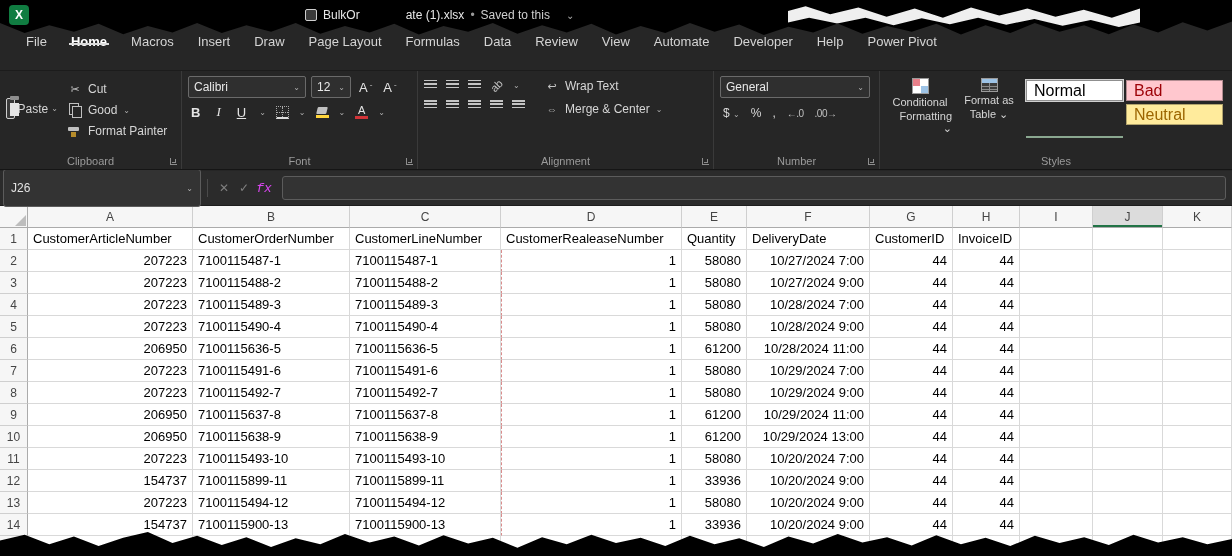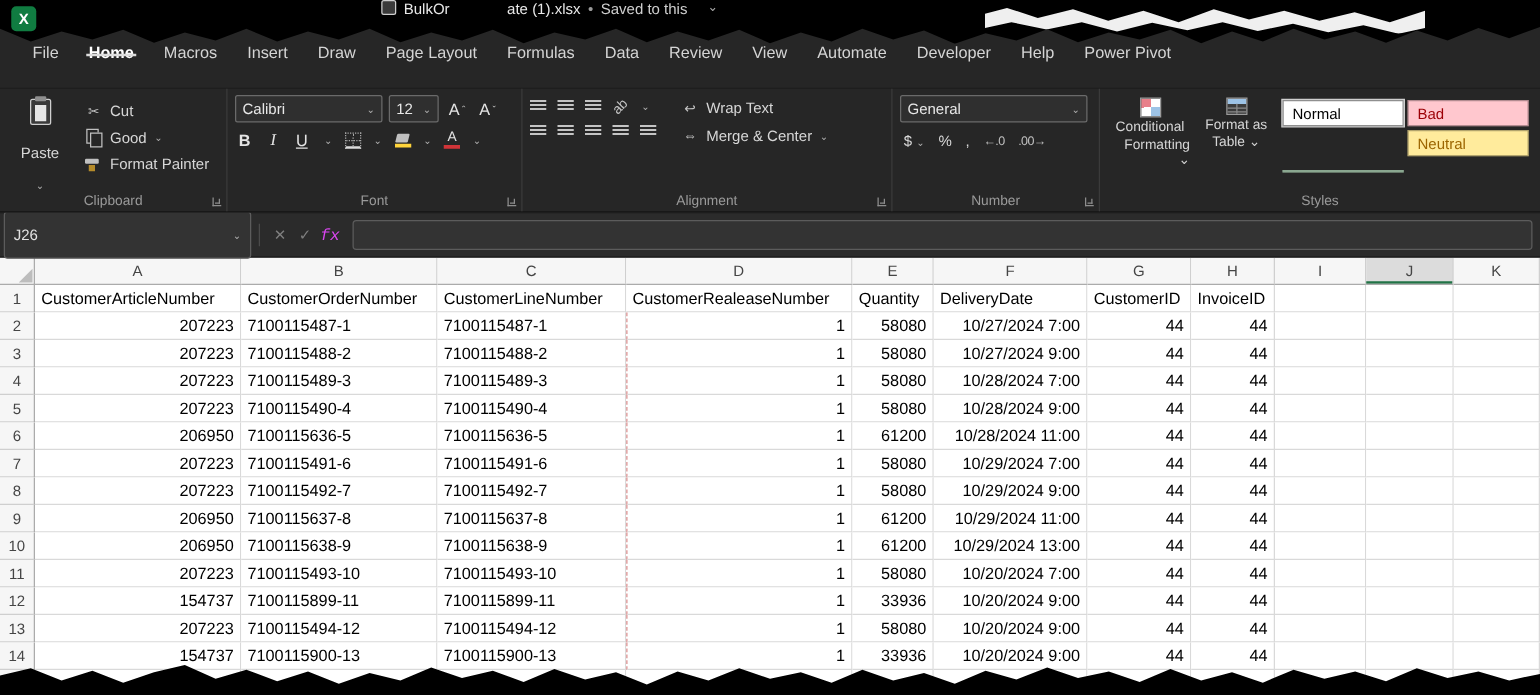--- a/index.html
+++ b/index.html
@@ -4,21 +4,21 @@
 <style>
   *{margin:0;padding:0;box-sizing:border-box}
   html,body{background:#000}
   body{width:1232px;height:556px;overflow:hidden;font-family:"Liberation Sans",sans-serif}
   .screen{position:relative;width:1232px;height:556px;background:#262626;overflow:hidden}
 
   
   .titlebar{position:absolute;top:0;left:0;width:100%;height:36px;background:#000;z-index:6;
     clip-path:polygon(0 0,100% 0,100% 60%,98% 85%,96% 62%,94% 90%,92% 68%,90% 95%,88% 70%,86% 88%,84% 64%,82% 92%,80% 70%,78% 96%,76% 66%,74% 88%,72% 72%,70% 94%,68% 65%,66% 90%,64% 74%,62% 97%,60% 68%,58% 88%,56% 64%,54% 92%,52% 72%,50% 96%,48% 66%,46% 90%,44% 70%,42% 94%,40% 64%,38% 88%,36% 72%,34% 96%,32% 66%,30% 90%,28% 72%,26% 94%,24% 64%,22% 88%,20% 70%,18% 92%,16% 64%,14% 90%,12% 72%,10% 95%,8% 66%,6% 88%,4% 70%,2% 92%,0 64%);}
   .xl-logo{position:absolute;left:9px;top:5px;width:20px;height:20px;background:#107c41;border-radius:4px;color:#fff;font-weight:bold;font-size:12px;display:flex;align-items:center;justify-content:center}
-  .tb-title{position:absolute;left:305px;top:0;height:30px;display:flex;gap:6px;color:#e8e8e8;font-size:12px;white-space:nowrap}
+  .tb-title{position:absolute;left:305px;top:0;height:30px;display:flex;align-items:center;gap:6px;color:#e8e8e8;font-size:12px;white-space:nowrap}
   .tb-doc-icon{width:12px;height:12px;border:1px solid #cfcfcf;border-radius:2px;background:#3a3a3a}
   .tb-gap{display:inline-block;width:34px}
   .tb-chev{color:#aaa;font-size:10px;margin-left:10px}
   .tb-search{position:absolute;right:92px;top:4px;width:352px;height:23px;background:#efefef;border-radius:4px;
     clip-path:polygon(0 30%,5% 10%,12% 45%,20% 15%,28% 55%,36% 20%,44% 60%,52% 15%,60% 50%,68% 20%,76% 55%,84% 25%,92% 60%,100% 20%,100% 80%,94% 100%,86% 70%,78% 95%,70% 65%,62% 90%,54% 60%,46% 88%,38% 62%,30% 92%,22% 60%,14% 85%,6% 60%,0 80%);}
 
   
   .menubar{position:absolute;top:34px;left:0;width:100%;height:36px;background:#262626;display:flex;align-items:flex-start;padding-left:14px;z-index:3}
   .menu-tab{color:#d4d4d4;font-size:13px;padding:0 12px;display:flex;align-items:center;position:relative}
   .menu-tab.active{color:#fff;font-weight:bold}
@@ -28,21 +28,21 @@
   .ribbon{position:absolute;top:70px;left:0;width:100%;height:100px;background:#262626;border-top:1px solid #1c1c1c;border-bottom:1px solid #151515;display:flex;z-index:2;color:#d6d6d6}
   .grp{position:relative;height:100%;border-right:1px solid #3a3a3a;flex-shrink:0}
   .grp-label{position:absolute;bottom:2px;left:0;right:0;text-align:center;font-size:11px;color:#9a9a9a}
   .launcher{position:absolute;right:4px;bottom:4px;width:7px;height:7px;border-left:1px solid #8d8d8d;border-bottom:1px solid #8d8d8d}
   .launcher::after{content:"";position:absolute;right:1px;bottom:1px;width:3px;height:3px;border-right:1px solid #8d8d8d;border-bottom:1px solid #8d8d8d}
   .grp-body{display:flex;padding:5px 6px 20px}
   .chev{font-size:8px;color:#b0b0b0}
 
   
   .g-clip{width:182px}
-  .paste{width:52px;display:flex;flex-direction:column;align-items:center;gap:15px;padding-top:3px;border-radius:3px}
+  .paste{width:52px;display:flex;align-items:center;gap:3px;padding-top:3px;border-radius:3px}
   .paste .lbl{font-size:12px}
   .ic-paste{width:17px;height:21px;border:1px solid #cfcfcf;border-radius:2px;background:#3a3a3a;position:relative}
   .ic-paste::before{content:"";position:absolute;top:-3px;left:3px;width:9px;height:4px;background:#8f8f8f;border-radius:1px}
   .ic-paste::after{content:"";position:absolute;left:3px;top:4px;width:9px;height:13px;background:#e6e6e6}
   .clip-col{margin-left:10px;display:flex;flex-direction:column;justify-content:flex-start;gap:7px;padding-top:6px}
   .sbtn{display:flex;align-items:center;gap:6px;font-size:12px;white-space:nowrap}
   .ic-sm{font-size:11px;color:#c4c4c4;width:14px;text-align:center}
   .ic-copy{position:relative;width:14px;height:14px}
   .ic-copy::before{content:"";position:absolute;left:1px;top:0;width:8px;height:10px;border:1px solid #c0c0c0}
   .ic-copy::after{content:"";position:absolute;left:4px;top:3px;width:8px;height:10px;border:1px solid #c0c0c0;background:#262626}
@@ -86,21 +86,21 @@
 
   
   .g-styles{width:352px;border-right:none}
   .g-styles .grp-body{gap:8px;padding-left:8px}
   .bigbtn{width:64px;display:flex;flex-direction:column;align-items:center;gap:2px;font-size:11px;text-align:right;line-height:12px;padding-top:2px}
   .ic-cf{width:17px;height:16px;border:1px solid #9a9a9a;background:conic-gradient(#fff 0 25%,#9dc3e6 25% 50%,#fff 50% 75%,#e8808a 75% 100%)}
   .ic-fat{width:17px;height:14px;border:1px solid #9a9a9a;background:linear-gradient(to bottom,#9dc3e6 0 4px,#3c3c3c 4px 100%);position:relative}
   .ic-fat::before{content:"";position:absolute;left:0;right:0;top:7px;height:1px;background:#8a8a8a;box-shadow:0 3px 0 #8a8a8a}
   .ic-fat::after{content:"";position:absolute;top:4px;bottom:0;left:7px;width:1px;background:#8a8a8a}
   .gallery{display:grid;grid-template-columns:97px 97px;grid-auto-rows:21px;gap:3px;align-content:start;padding-top:4px}
-  .style-cell{font-size:12px;display:flex;align-items:center;padding:0 7px;border:1px solid rgba(0,0,0,.3);white-space:nowrap;overflow:hidden}
+  .style-cell{font-size:16px;display:flex;align-items:center;padding:0 7px;border:1px solid rgba(0,0,0,.3);white-space:nowrap;overflow:hidden}
   .style-cell.sel{border:1px solid #8f8f8f;outline:1px solid #d0d0d0}
 
   
   .formulabar{position:absolute;top:171px;left:0;width:100%;height:35px;background:#2b2b2b;display:flex;align-items:center;z-index:2;border-bottom:1px solid #1d1d1d}
   .namebox{width:198px;height:38px;margin-left:3px;background:#333;border:1px solid #5c5c5c;border-radius:3px;display:flex;align-items:center;color:#e2e2e2;font-size:12px;padding:0 7px}
   .namebox .chev{margin-left:auto}
   .fb-sep{width:1px;height:18px;background:#4a4a4a;margin:0 6px}
   .fb-btn{color:#7f7f7f;font-size:12px;width:20px;text-align:center}
   .fx{font-style:italic;color:#d946ef;font-family:Liberation Mono, monospace;font-size:13px}
   .formula-input{flex:1;height:24px;background:#333;border:1px solid #5c5c5c;border-radius:3px;margin:0 6px 0 8px;color:#e2e2e2;font-size:12px;padding:0 6px}

